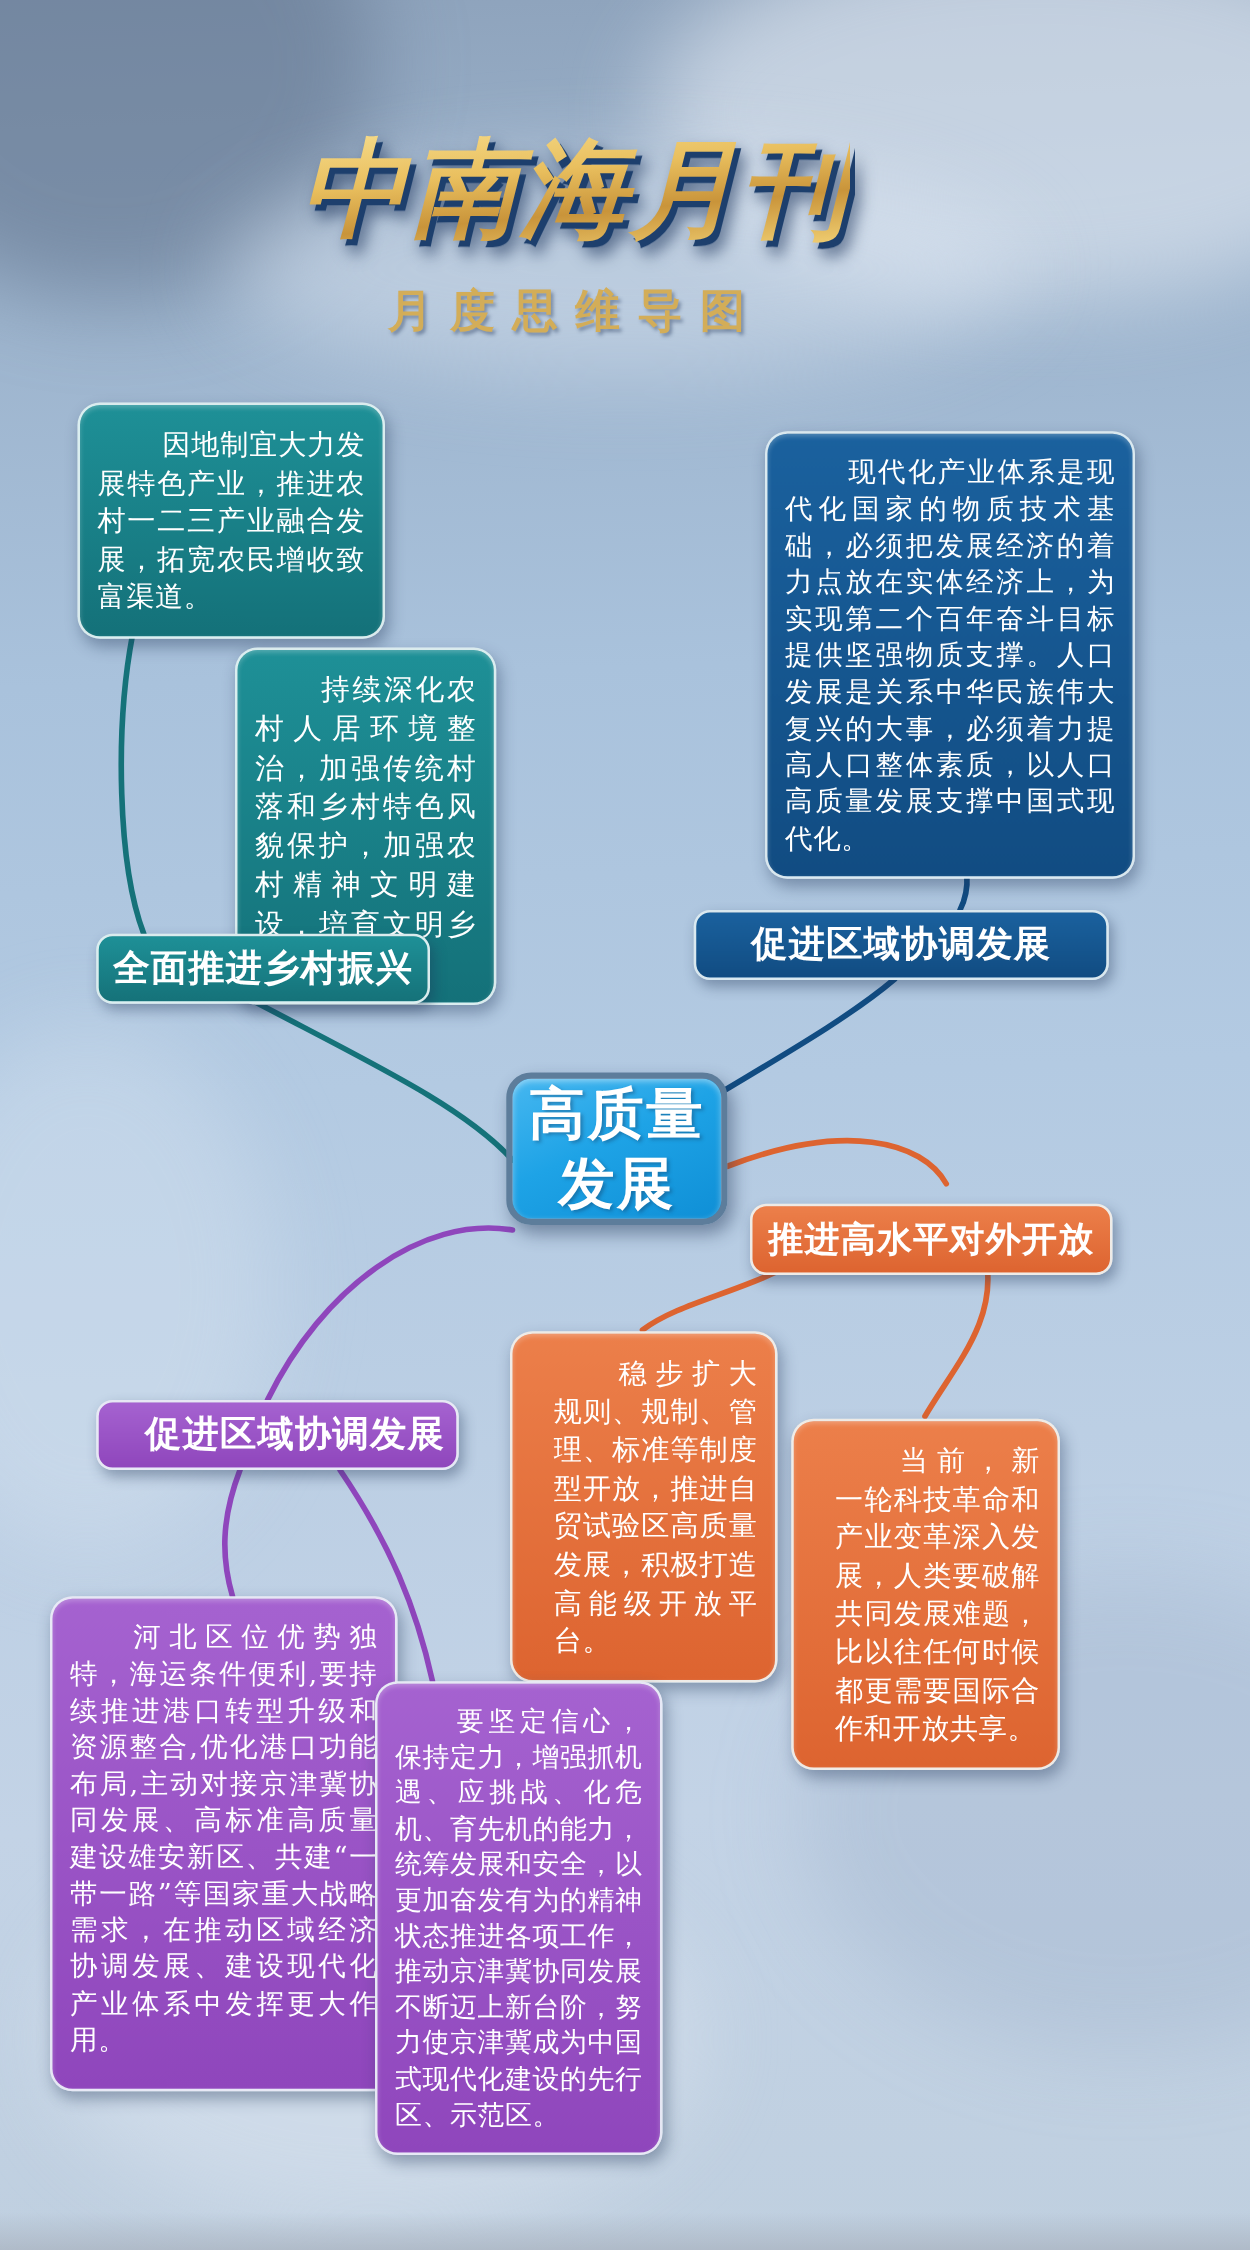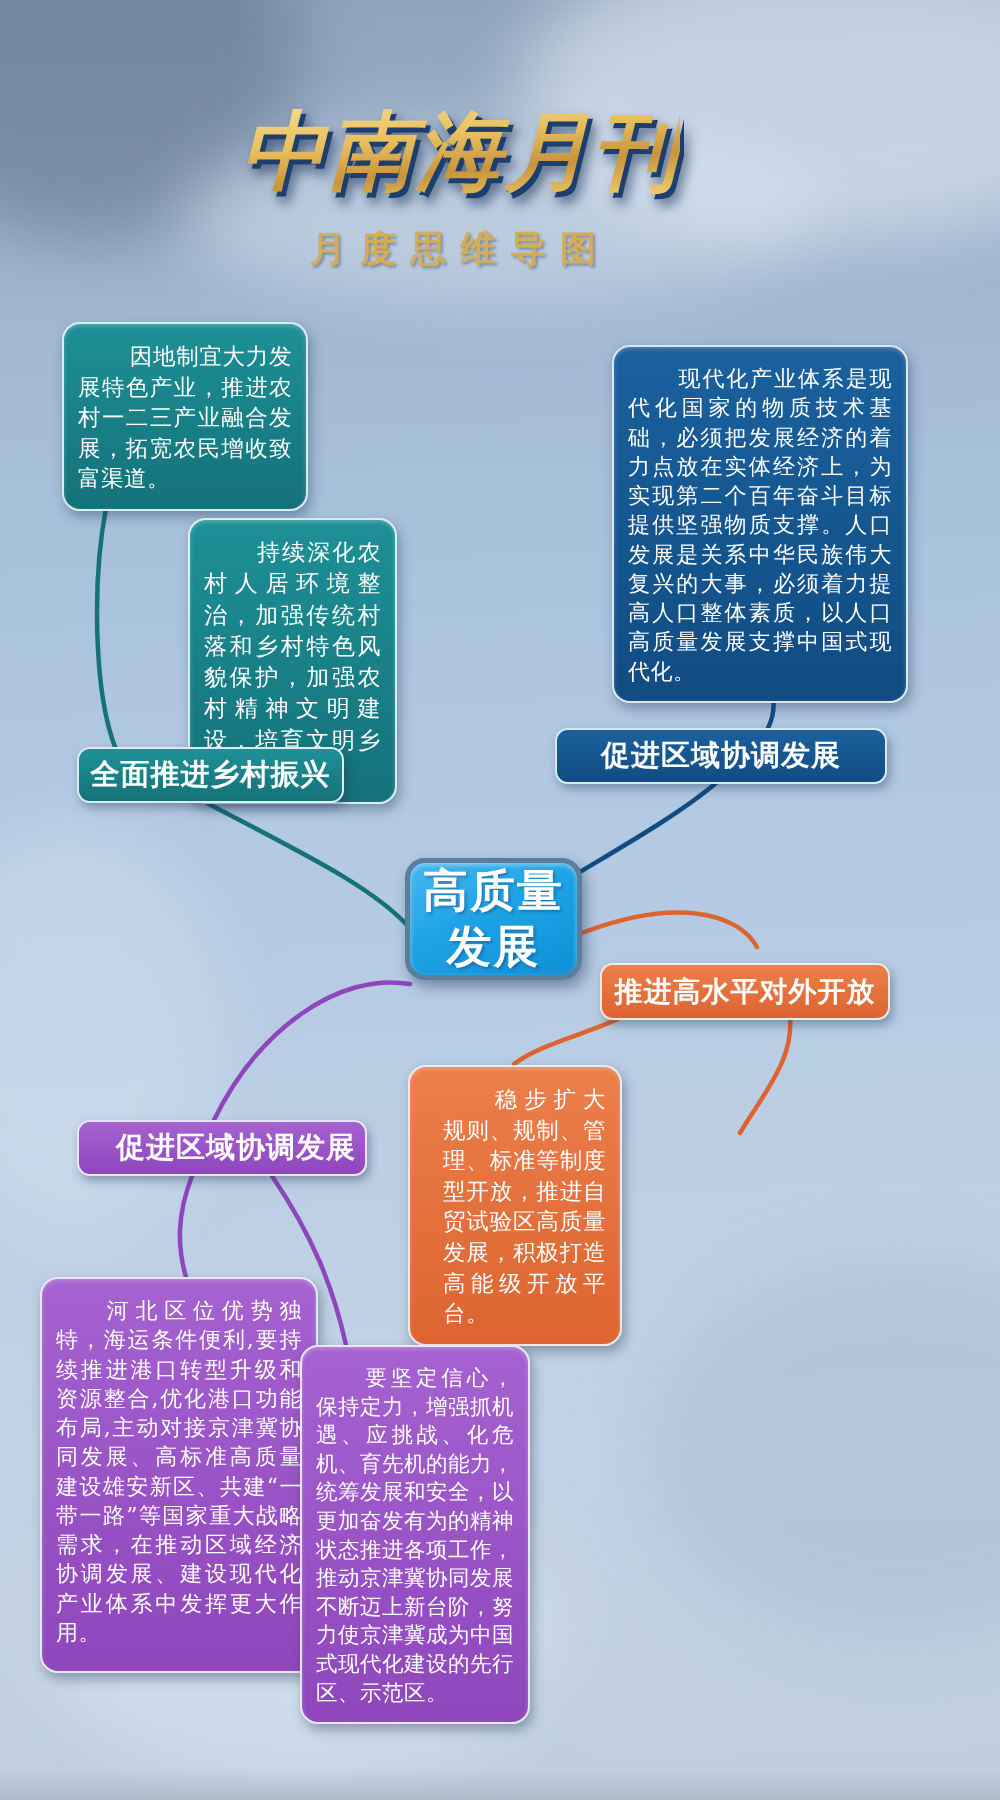--- a/index.html
+++ b/index.html
@@ -112,20 +112,21 @@
 
   <div class="masthead">
     <div class="title">中南海月刊</div>
     <div class="subtitle">月度思维导图</div>
   </div>
 
   <div class="note teal n-t1">因地制宜大力发展特色产业，推进农村一二三产业融合发展，拓宽农民增收致富渠道。</div>
   <div class="note teal n-t2">持续深化农村人居环境整治，加强传统村落和乡村特色风貌保护，加强农村精神文明建设，培育文明乡风。</div>
   <div class="note blue n-b1">现代化产业体系是现代化国家的物质技术基础，必须把发展经济的着力点放在实体经济上，为实现第二个百年奋斗目标提供坚强物质支撑。人口发展是关系中华民族伟大复兴的大事，必须着力提高人口整体素质，以人口高质量发展支撑中国式现代化。</div>
   <div class="note orange n-o1">稳步扩大规则、规制、管理、标准等制度型开放，推进自贸试验区高质量发展，积极打造高能级开放平台。</div>
+  <div class="note orange n-o2">当前，新一轮科技革命和产业变革深入发展，人类要破解共同发展难题，比以往任何时候都更需要国际合作和开放共享。</div>
   <div class="note purple n-p1">河北区位优势独特，海运条件便利,要持续推进港口转型升级和资源整合,优化港口功能布局,主动对接京津冀协同发展、高标准高质量建设雄安新区、共建“一带一路”等国家重大战略需求，在推动区域经济协调发展、建设现代化产业体系中发挥更大作用。</div>
   <div class="note purple n-p2">要坚定信心，保持定力，增强抓机遇、应挑战、化危机、育先机的能力，统筹发展和安全，以更加奋发有为的精神状态推进各项工作，推动京津冀协同发展不断迈上新台阶，努力使京津冀成为中国式现代化建设的先行区、示范区。</div>
 
   <div class="hdr teal h-rural">全面推进乡村振兴</div>
   <div class="hdr blue h-industry">促进区域协调发展</div>
   <div class="hdr orange h-opening">推进高水平对外开放</div>
   <div class="hdr purple h-regional">促进区域协调发展</div>
 
   <div class="center-node">
     <span>高质量</span>

